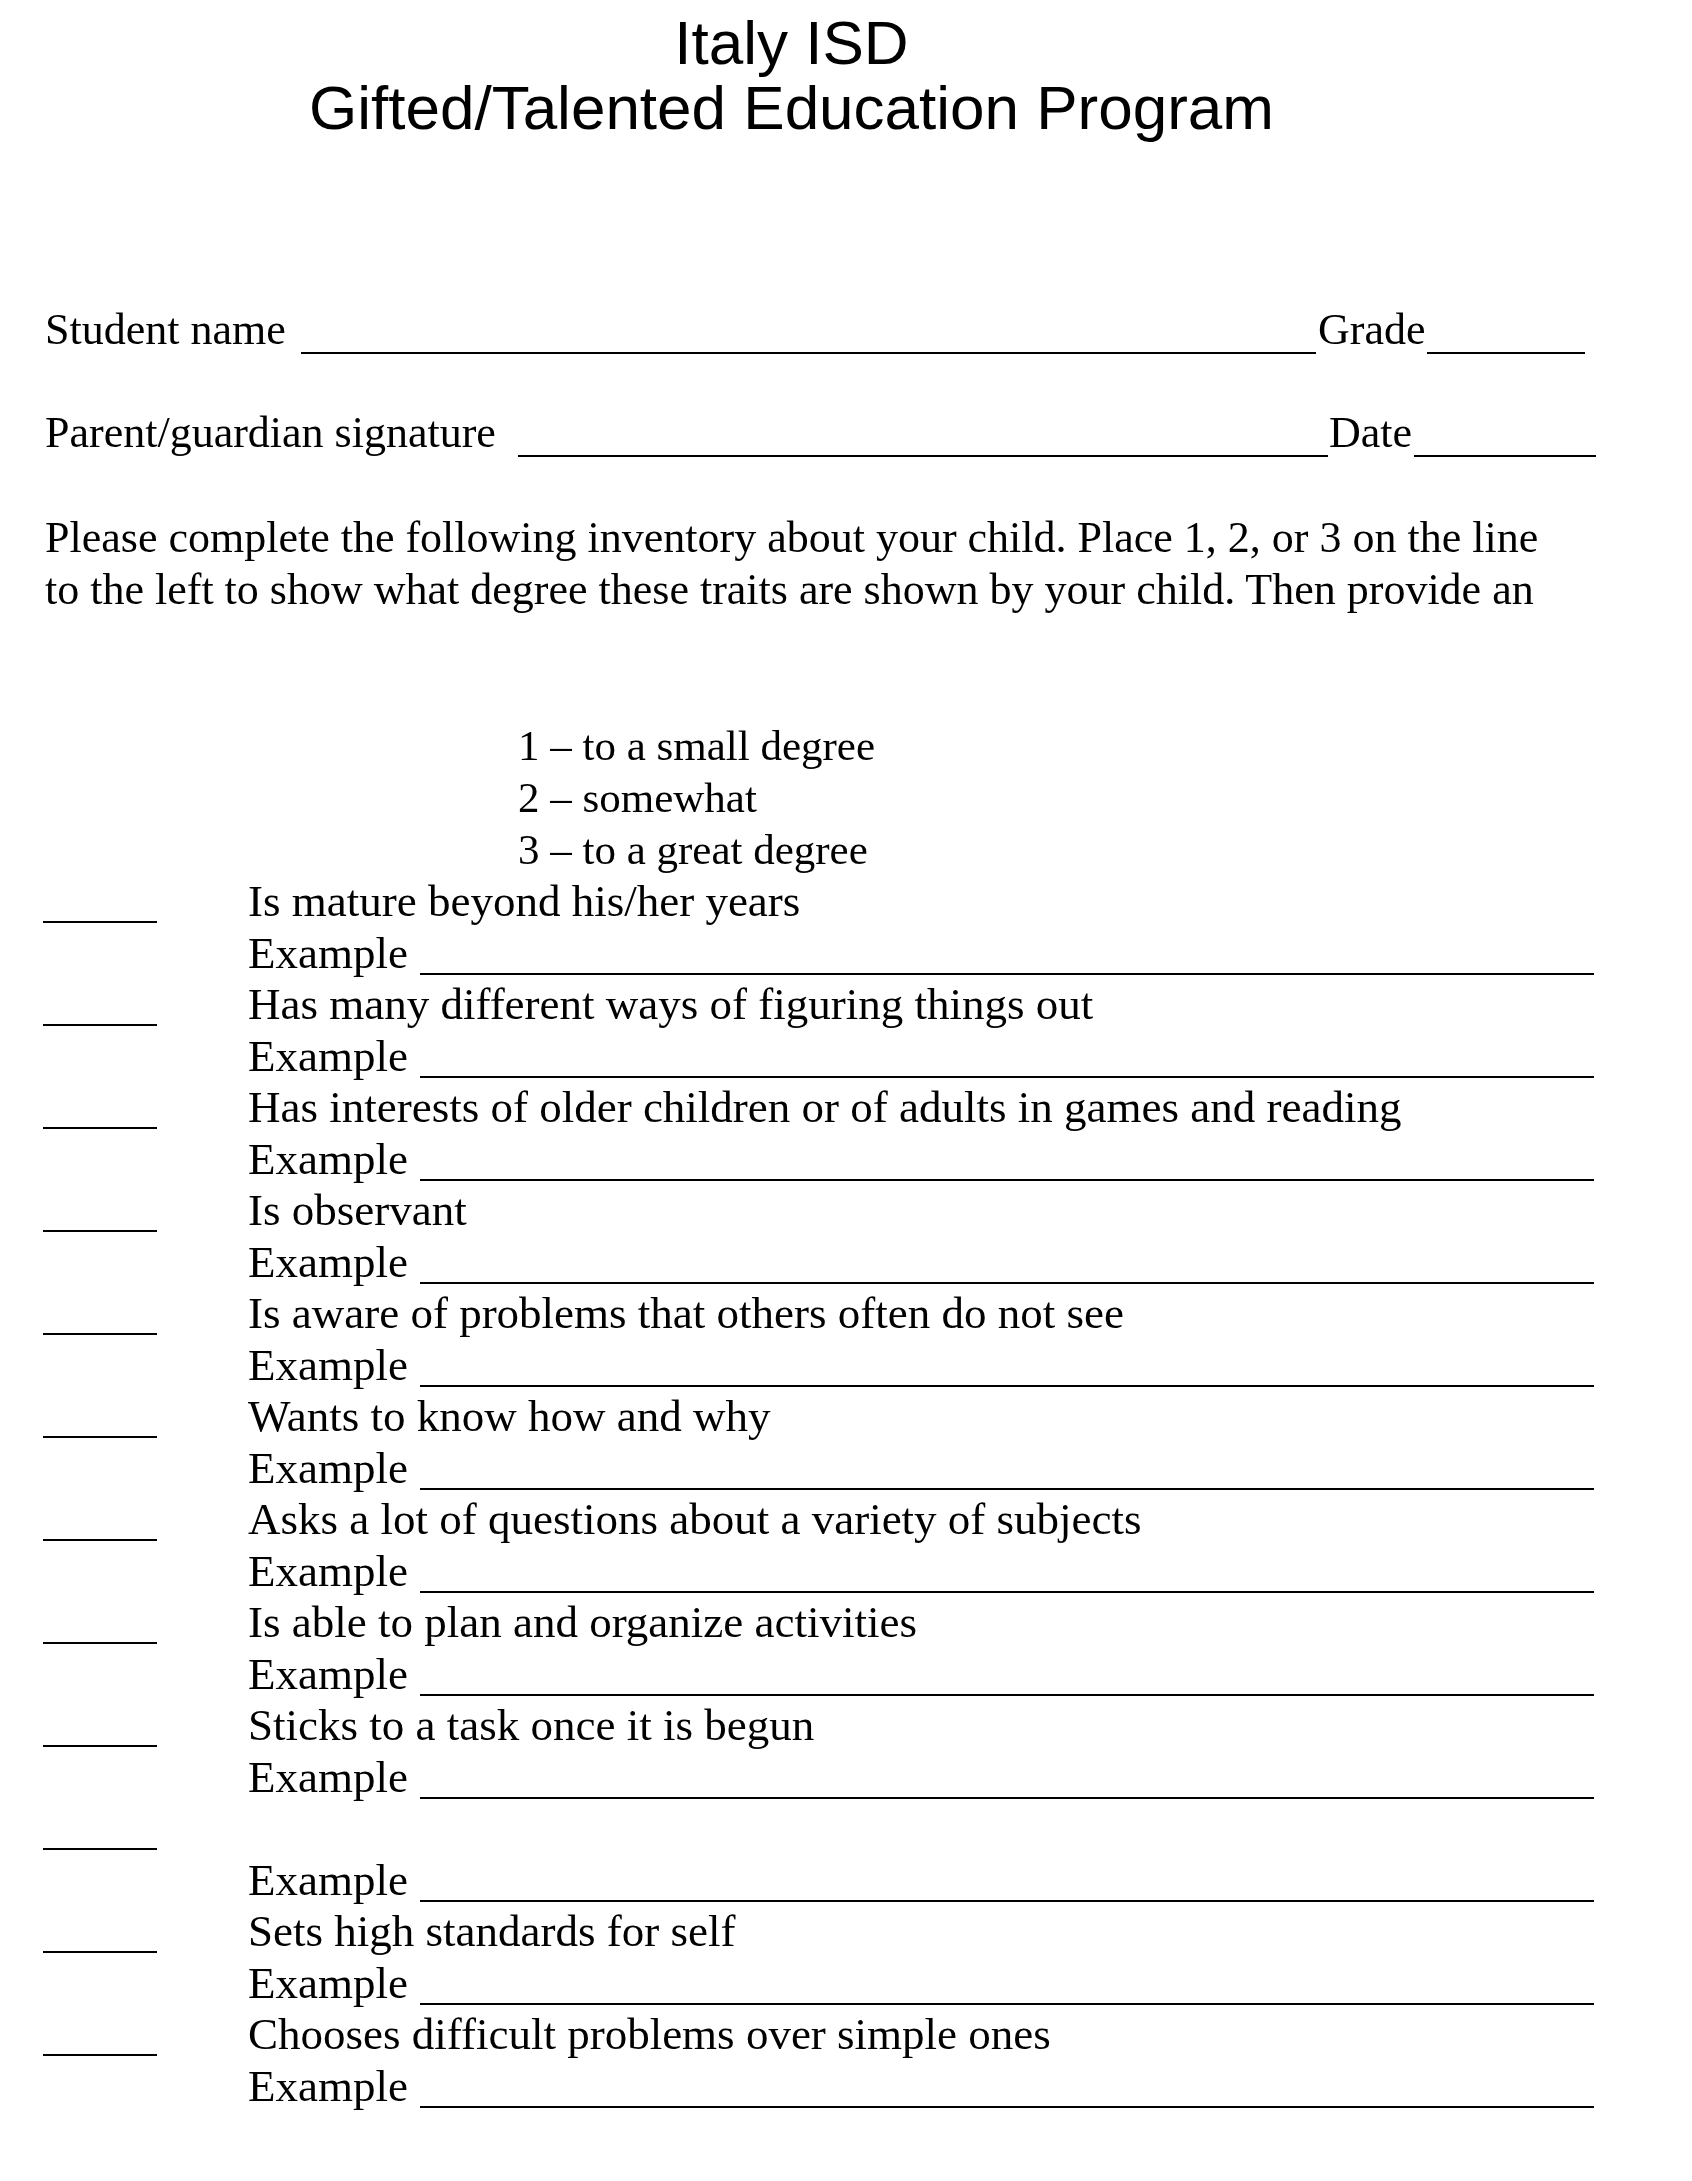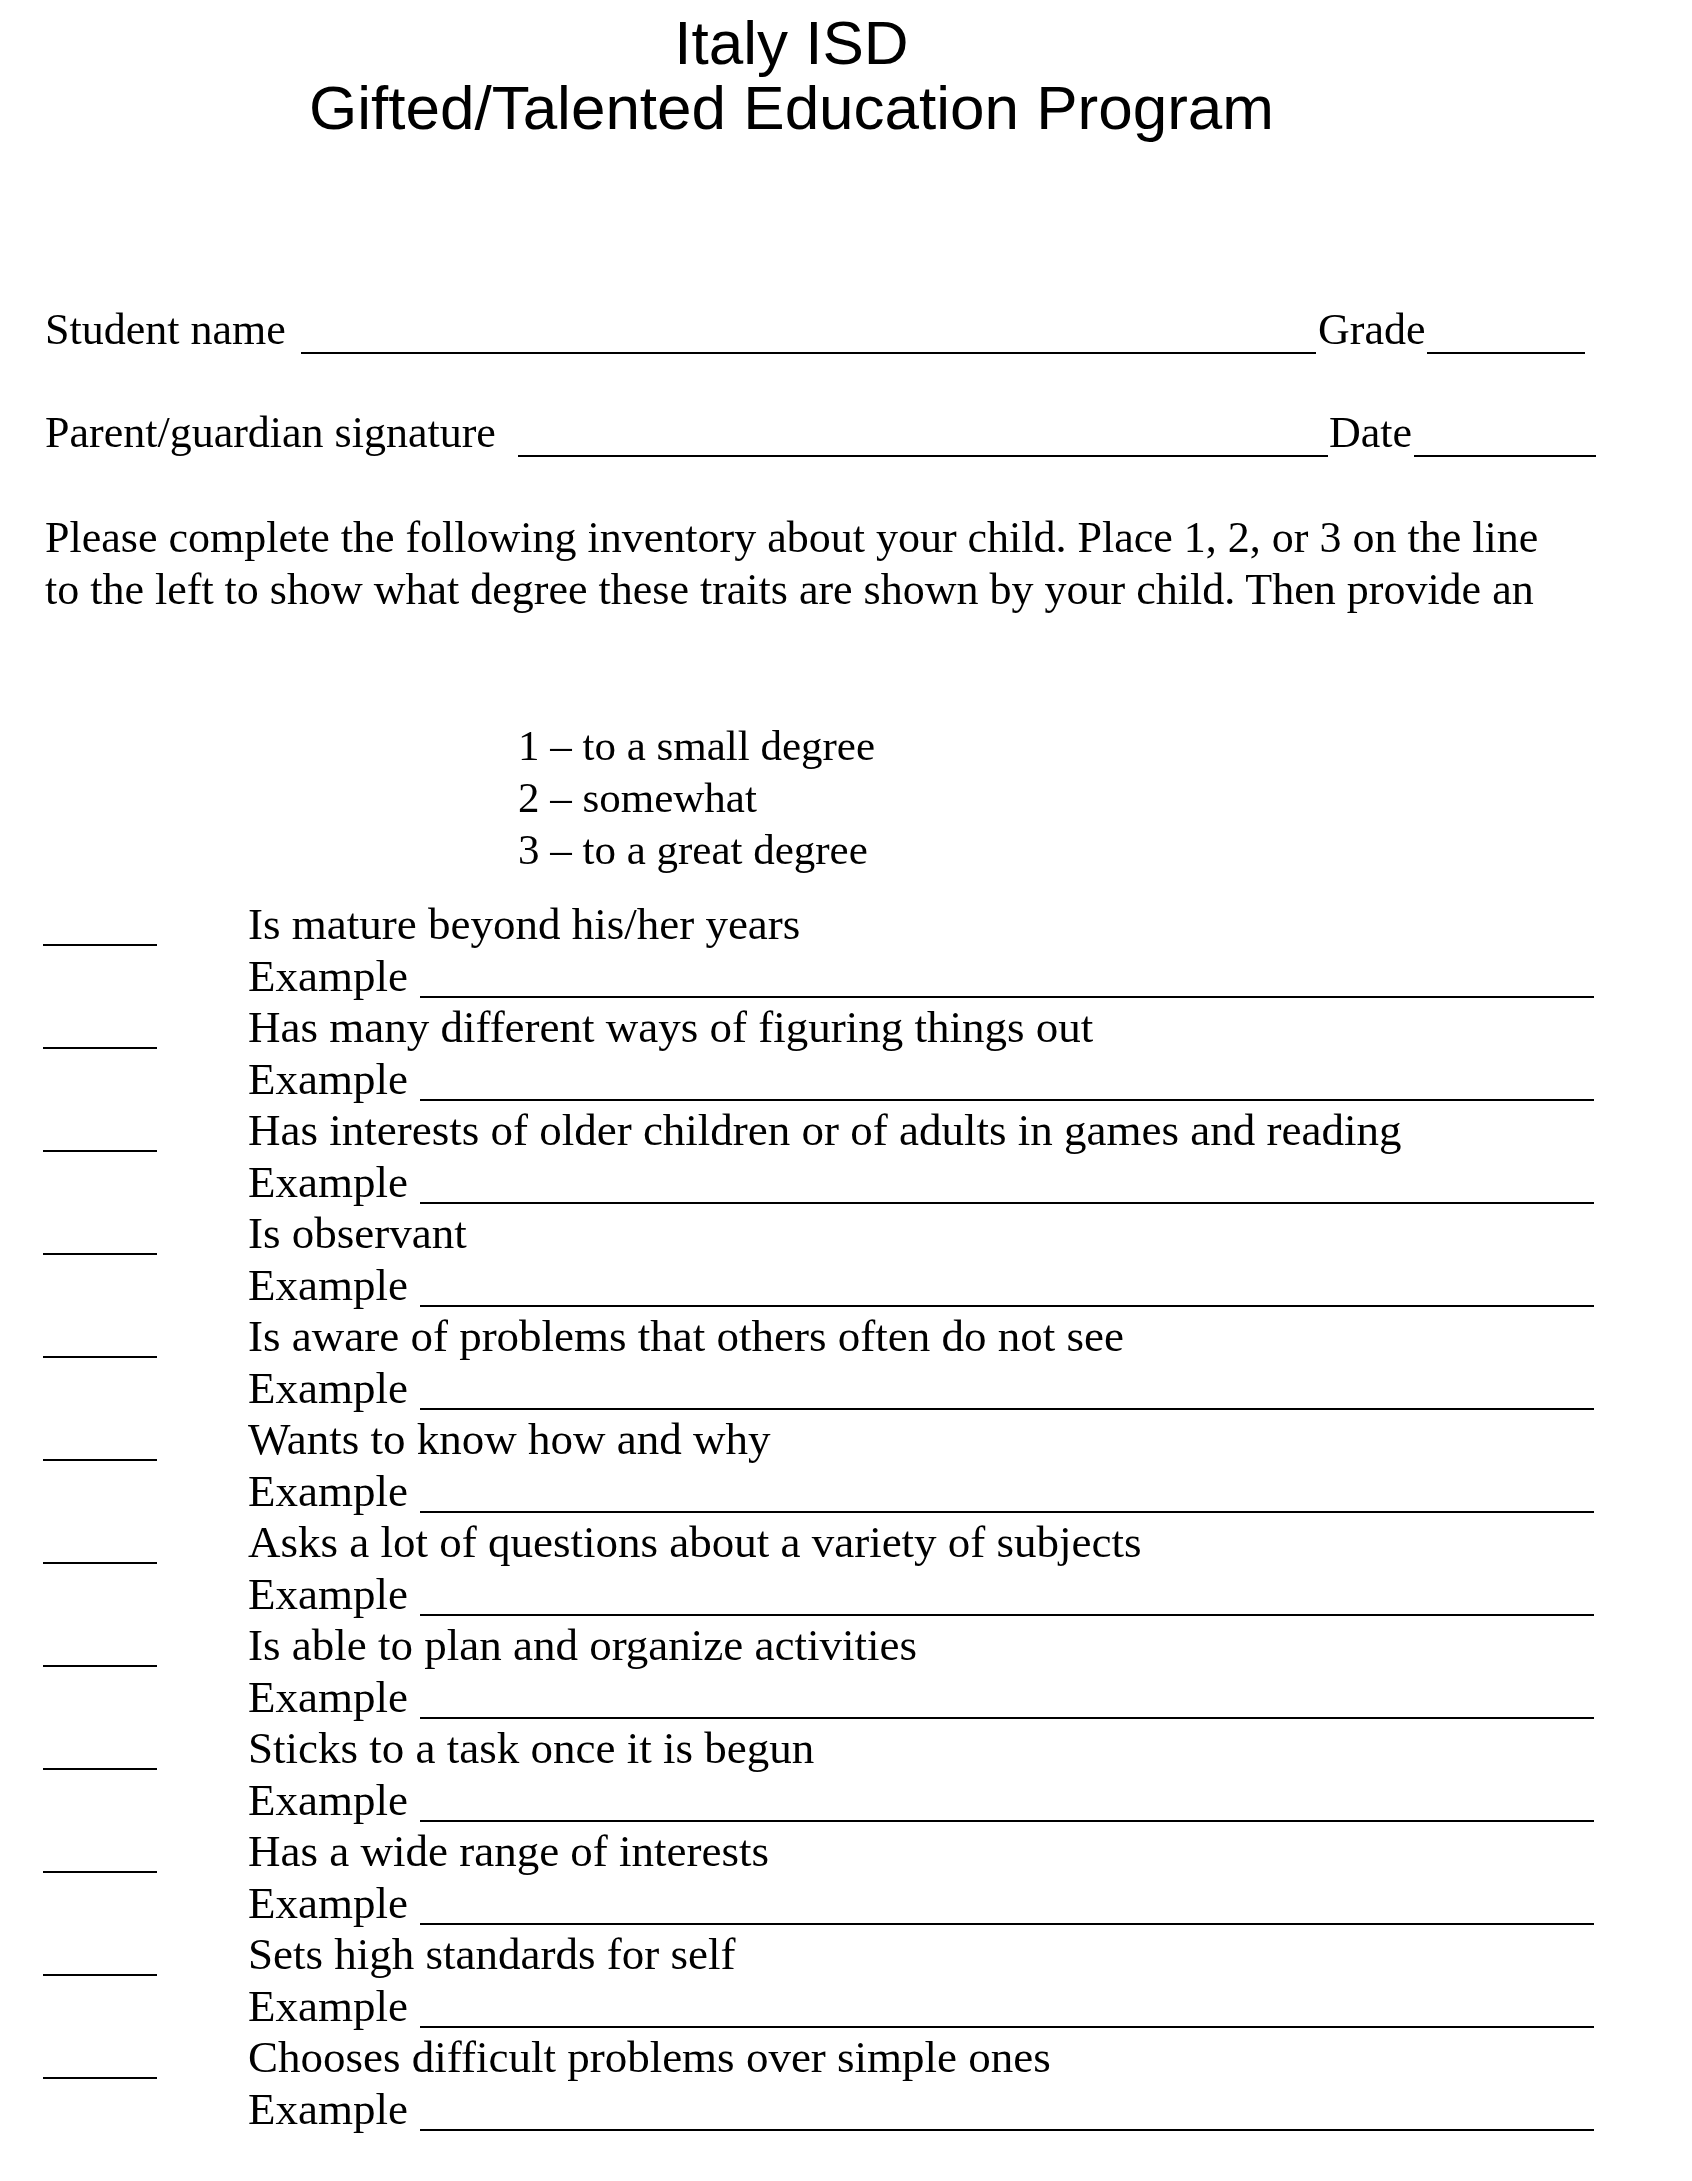--- a/index.html
+++ b/index.html
@@ -74,21 +74,21 @@
     left: 518px;
     top: 720px;
     font-size: 43px;
     line-height: 52px;
   }
   .legend span { display: block; white-space: nowrap; }
   
   .traits {
     position: absolute;
     left: 0;
-    top: 898px;
+    top: 875px;
     width: 1692px;
   }
   .trait {
     position: relative;
     height: 103px;
     width: 1692px;
   }
   .trait .rating {
     position: absolute;
     left: 43px;
@@ -204,21 +204,20 @@
       <div class="ex-line"></div>
     </div>
     <div class="trait">
       <div class="rating"></div>
       <div class="label">Sticks to a task once it is begun</div>
       <div class="ex-label">Example</div>
       <div class="ex-line"></div>
     </div>
     <div class="trait">
       <div class="rating"></div>
-      <div class="label">Has a wide range of interests</div>
       <div class="ex-label">Example</div>
       <div class="ex-line"></div>
     </div>
     <div class="trait">
       <div class="rating"></div>
       <div class="label">Sets high standards for self</div>
       <div class="ex-label">Example</div>
       <div class="ex-line"></div>
     </div>
     <div class="trait">

